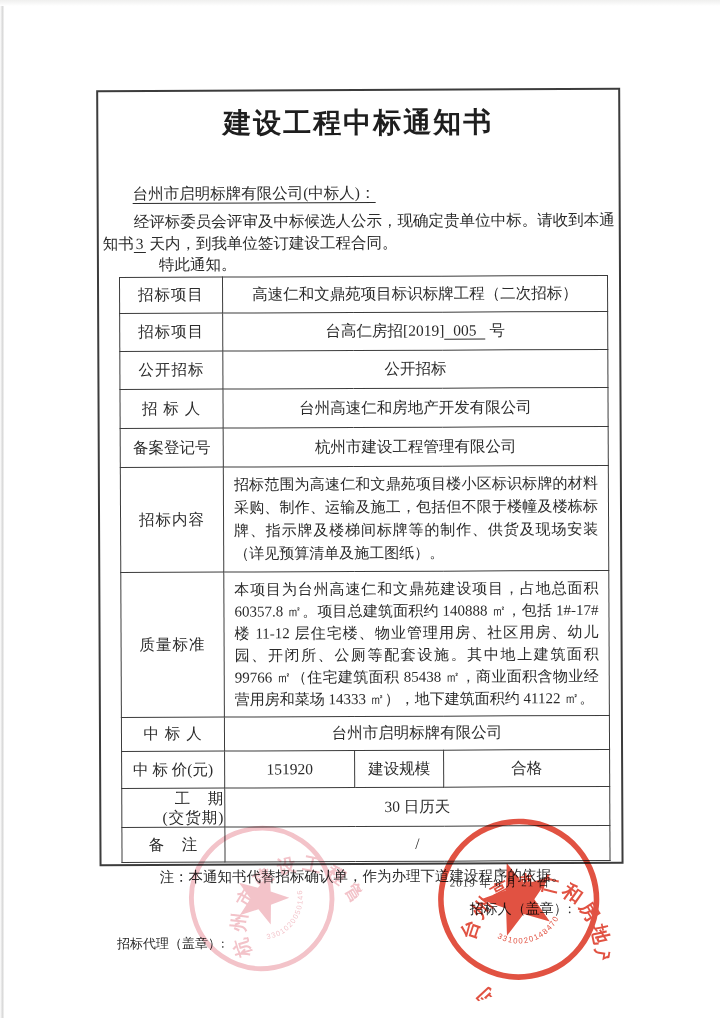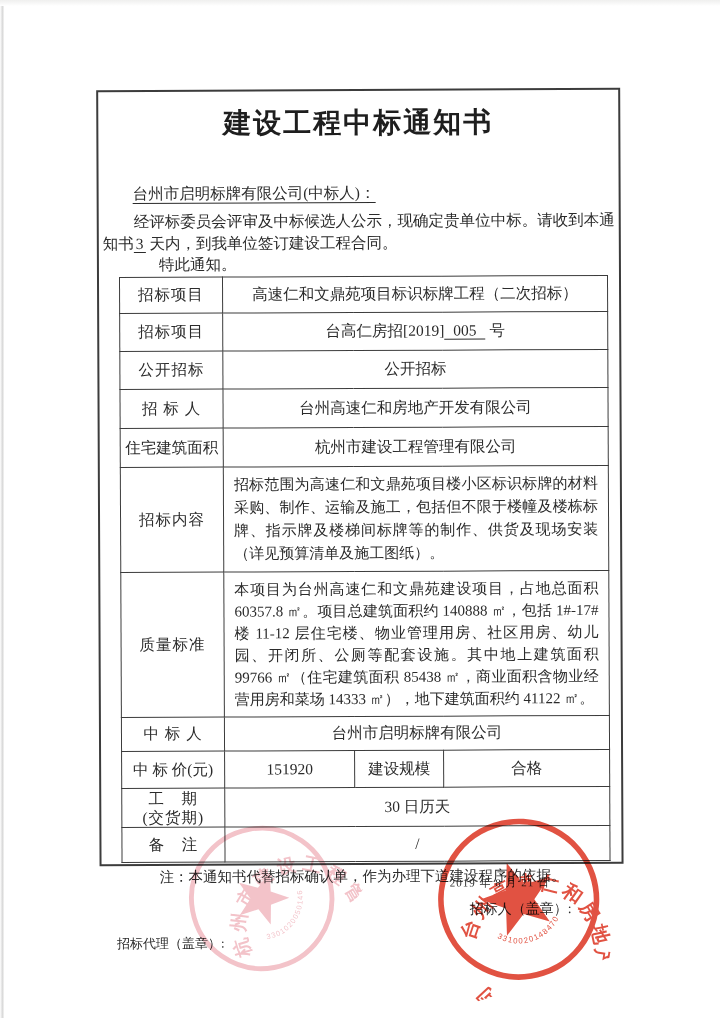--- a/index.html
+++ b/index.html
@@ -74,21 +74,21 @@
   }
   td.lbl { text-align: center; letter-spacing: 1px; }
   td.val { text-align: center; }
   td.val-long {
     text-align: justify;
     padding: 6px 10px;
     font-size: 15px;
     line-height: 23px;
   }
   td.val-scale { line-height: 22px; }
-  .lbl-two-lines { text-align: center; line-height: 19px; letter-spacing: 1px; }
+  .lbl-two-lines { text-align: right; line-height: 19px; letter-spacing: 1px; }
   .note-line {
     margin-top: 5px;
     padding-left: 58px;
     font-size: 14.5px;
     line-height: 18px;
   }
   .sig-agent { position: absolute; left: 115px; top: 934px; font-size: 13px; }
   .sig-tenderer { position: absolute; left: 468px; top: 901px; font-size: 14px; font-family: Liberation Serif, serif; }
   .sig-date { position: absolute; left: 448px; top: 876px; font-size: 11px; letter-spacing: 1px; }
   .stamp { position: absolute; mix-blend-mode: multiply; pointer-events: none; }
@@ -135,21 +135,21 @@
       </tr>
       <tr style="height:38px">
         <td class="lbl">公开招标</td>
         <td class="val" colspan="3">公开招标</td>
       </tr>
       <tr style="height:39px">
         <td class="lbl">招 标 人</td>
         <td class="val" colspan="3">台州高速仁和房地产开发有限公司</td>
       </tr>
       <tr style="height:39px">
-        <td class="lbl" style="letter-spacing:0">住宅建筑面积</td>
+        <td class="lbl" style="letter-spacing:0">备案登记号</td>
         <td class="val" colspan="3">杭州市建设工程管理有限公司</td>
       </tr>
       <tr style="height:96px">
         <td class="lbl">招标内容</td>
         <td class="val-long" colspan="3">招标范围为高速仁和文鼎苑项目楼小区标识标牌的材料采购、制作、运输及施工，包括但不限于楼幢及楼栋标牌、指示牌及楼梯间标牌等的制作、供货及现场安装（详见预算清单及施工图纸）。</td>
       </tr>
       <tr style="height:135px">
         <td class="lbl">质量标准</td>
         <td class="val-long val-scale" colspan="3">本项目为台州高速仁和文鼎苑建设项目，占地总面积 60357.8 ㎡。项目总建筑面积约 140888 ㎡，包括 1#-17#楼 11-12 层住宅楼、物业管理用房、社区用房、幼儿园、开闭所、公厕等配套设施。其中地上建筑面积 99766 ㎡（住宅建筑面积 85438 ㎡，商业面积含物业经营用房和菜场 14333 ㎡），地下建筑面积约 41122 ㎡。</td>
       </tr>

